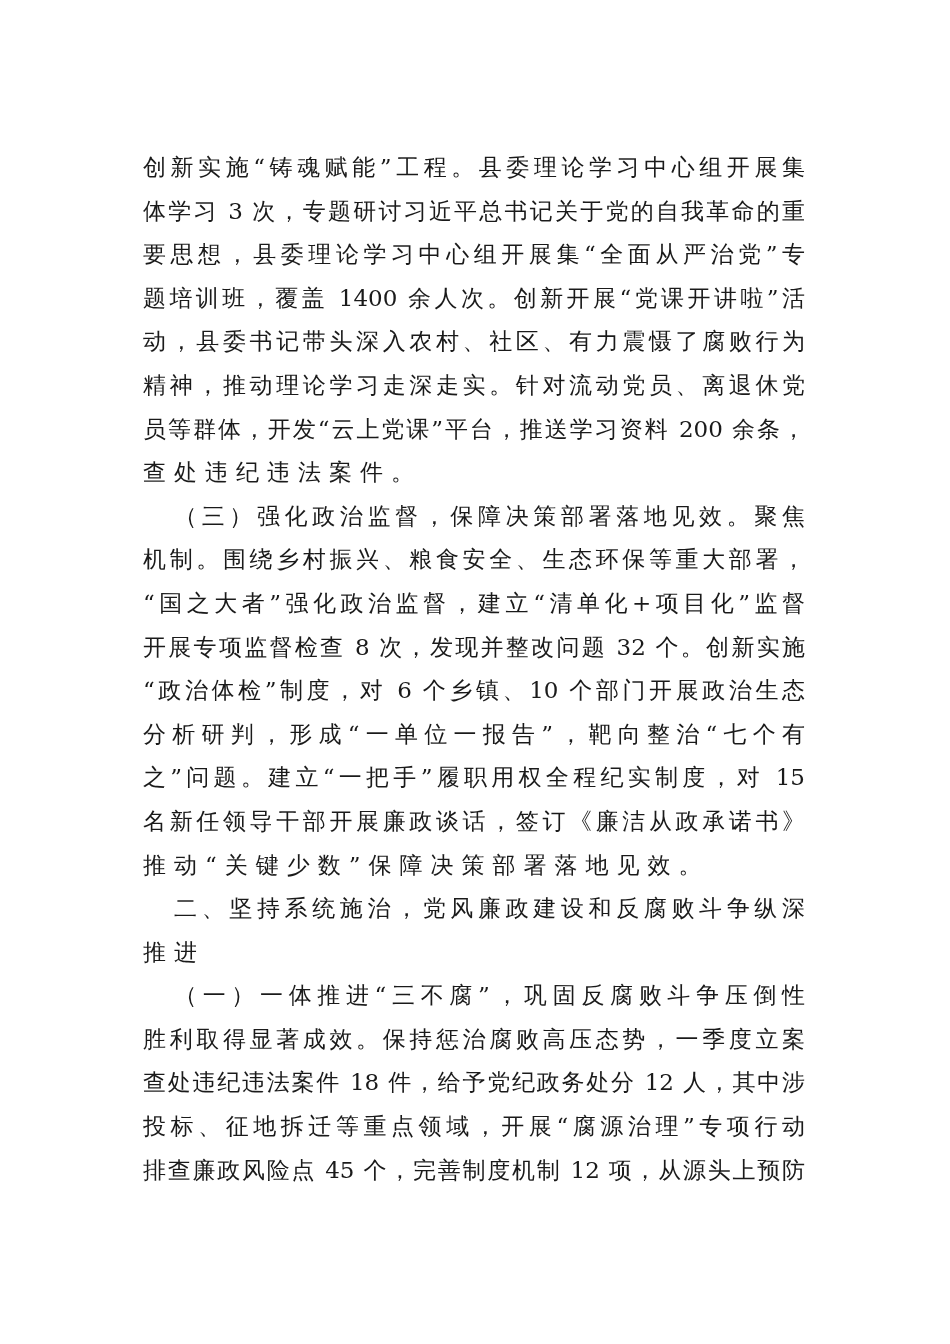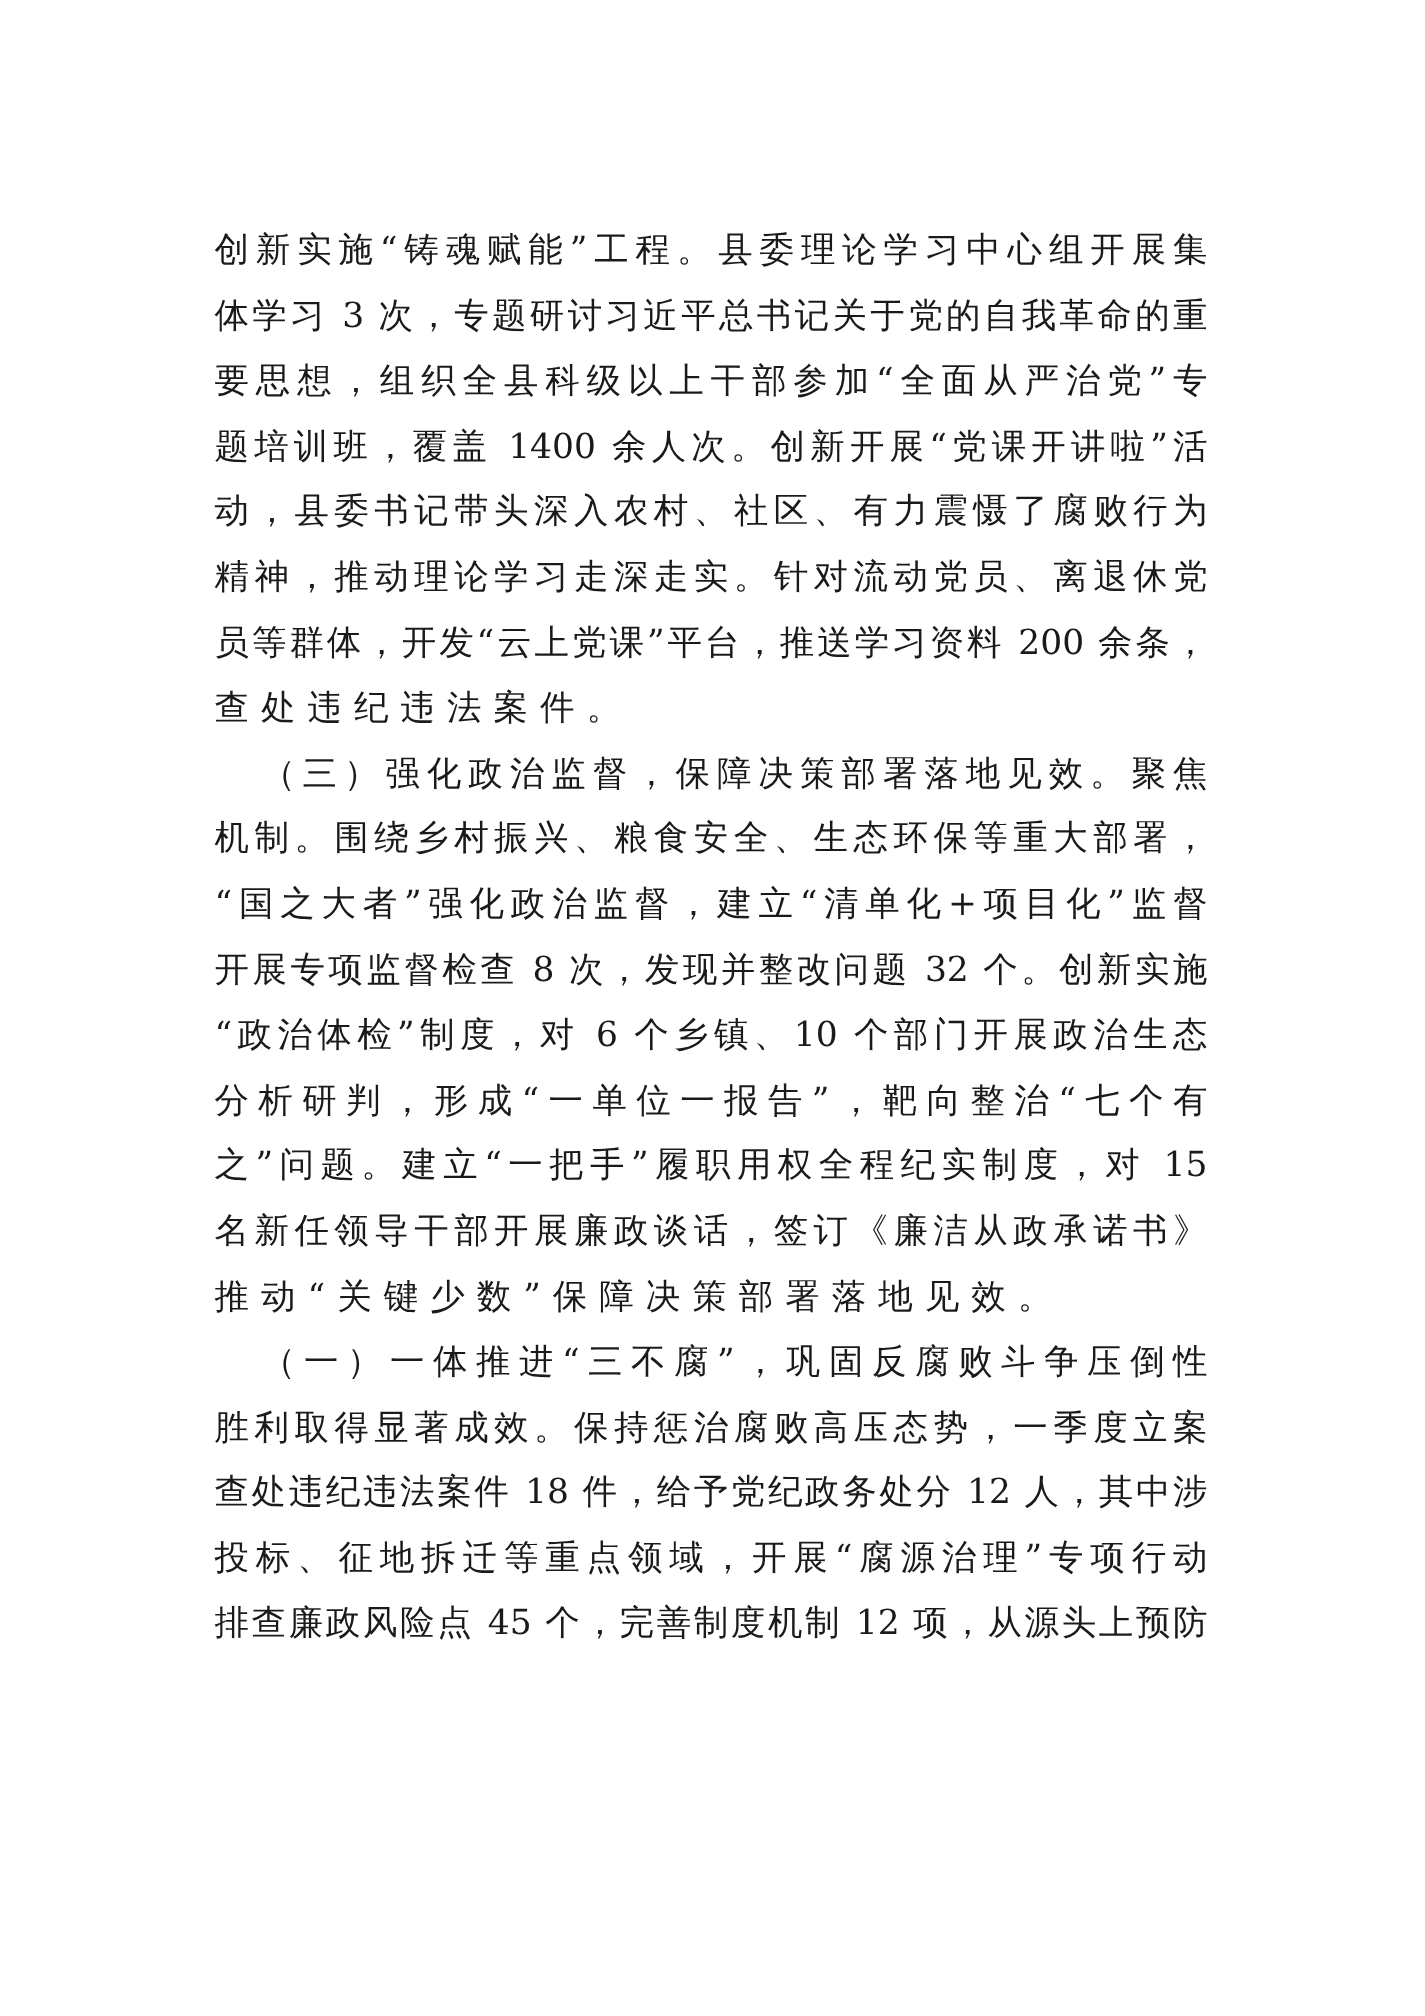--- a/index.html
+++ b/index.html
@@ -49,40 +49,44 @@
 </style>
 </head>
 <body>
 
 <div class="page">
   <div class="body-text">
 
     <div>
       <div class="line">创新实施“铸魂赋能”工程。县委理论学习中心组开展集</div>
       <div class="line">体学习 3 次，专题研讨习近平总书记关于党的自我革命的重</div>
-      <div class="line">要思想，组织全县科级以上干部参加“全面从严治党”专</div>
+      <div class="line">要思想，县委理论学习中心组开展集“全面从严治党”专</div>
       <div class="line">题培训班，覆盖 1400 余人次。创新开展“党课开讲啦”活</div>
       <div class="line">动，县委书记带头深入农村、社区、有力震慑了腐败行为</div>
       <div class="line">精神，推动理论学习走深走实。针对流动党员、离退休党</div>
       <div class="line">员等群体，开发“云上党课”平台，推送学习资料 200 余条，</div>
       <div class="line last">查处违纪违法案件。</div>
     </div>
 
     <div>
       <div class="line indent">（三）强化政治监督，保障决策部署落地见效。聚焦</div>
       <div class="line">机制。围绕乡村振兴、粮食安全、生态环保等重大部署，</div>
       <div class="line">“国之大者”强化政治监督，建立“清单化+项目化”监督</div>
       <div class="line">开展专项监督检查 8 次，发现并整改问题 32 个。创新实施</div>
       <div class="line">“政治体检”制度，对 6 个乡镇、10 个部门开展政治生态</div>
       <div class="line">分析研判，形成“一单位一报告”，靶向整治“七个有</div>
       <div class="line">之”问题。建立“一把手”履职用权全程纪实制度，对 15</div>
       <div class="line">名新任领导干部开展廉政谈话，签订《廉洁从政承诺书》</div>
       <div class="line last">推动“关键少数”保障决策部署落地见效。</div>
     </div>
 
+    <div>
+      <div class="line indent">二、坚持系统施治，党风廉政建设和反腐败斗争纵深</div>
+      <div class="line last">推进</div>
+    </div>
 
     <div>
       <div class="line indent">（一）一体推进“三不腐”，巩固反腐败斗争压倒性</div>
       <div class="line">胜利取得显著成效。保持惩治腐败高压态势，一季度立案</div>
       <div class="line">查处违纪违法案件 18 件，给予党纪政务处分 12 人，其中涉</div>
       <div class="line">投标、征地拆迁等重点领域，开展“腐源治理”专项行动</div>
       <div class="line">排查廉政风险点 45 个，完善制度机制 12 项，从源头上预防</div>
     </div>
 
   </div>

